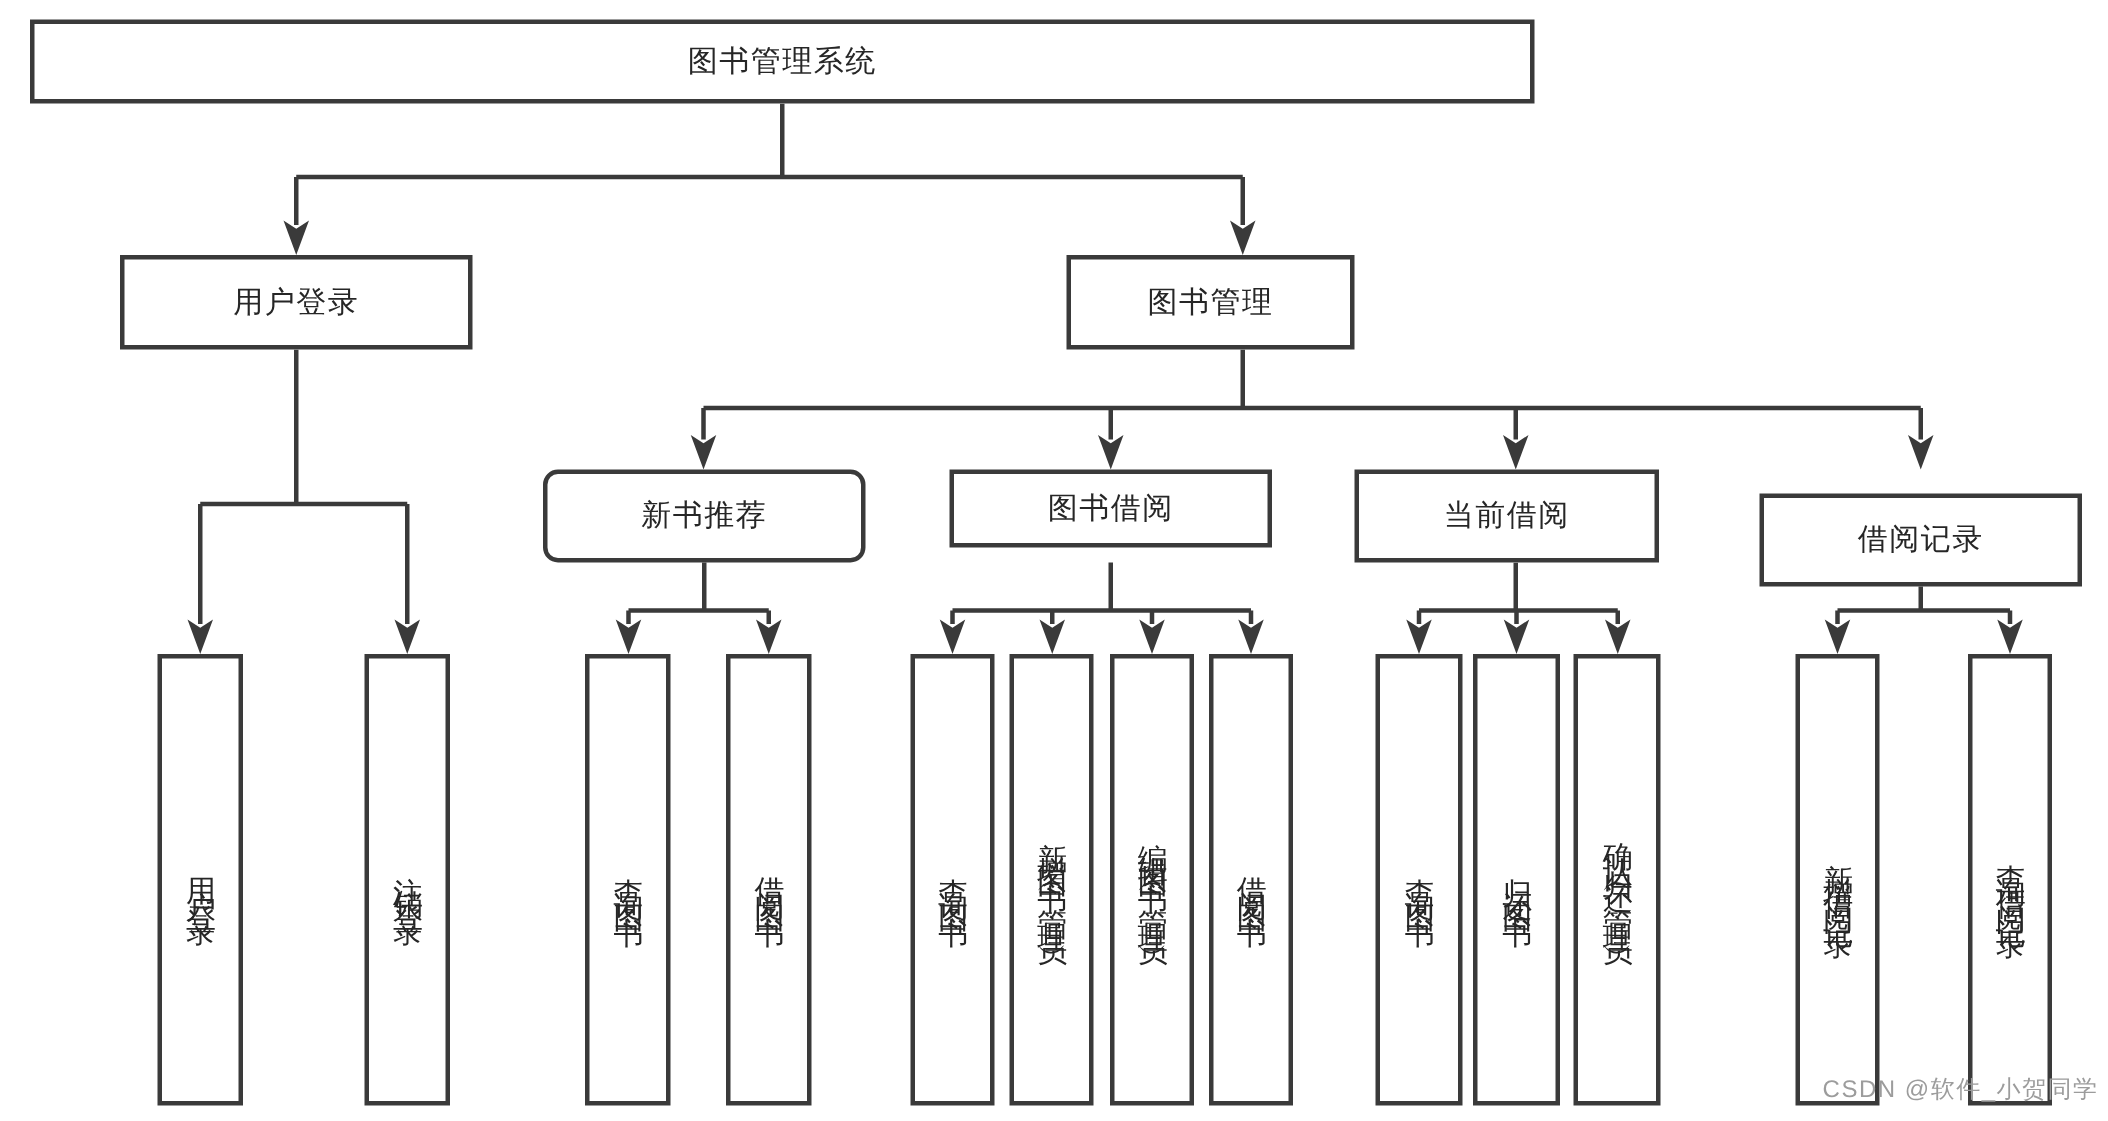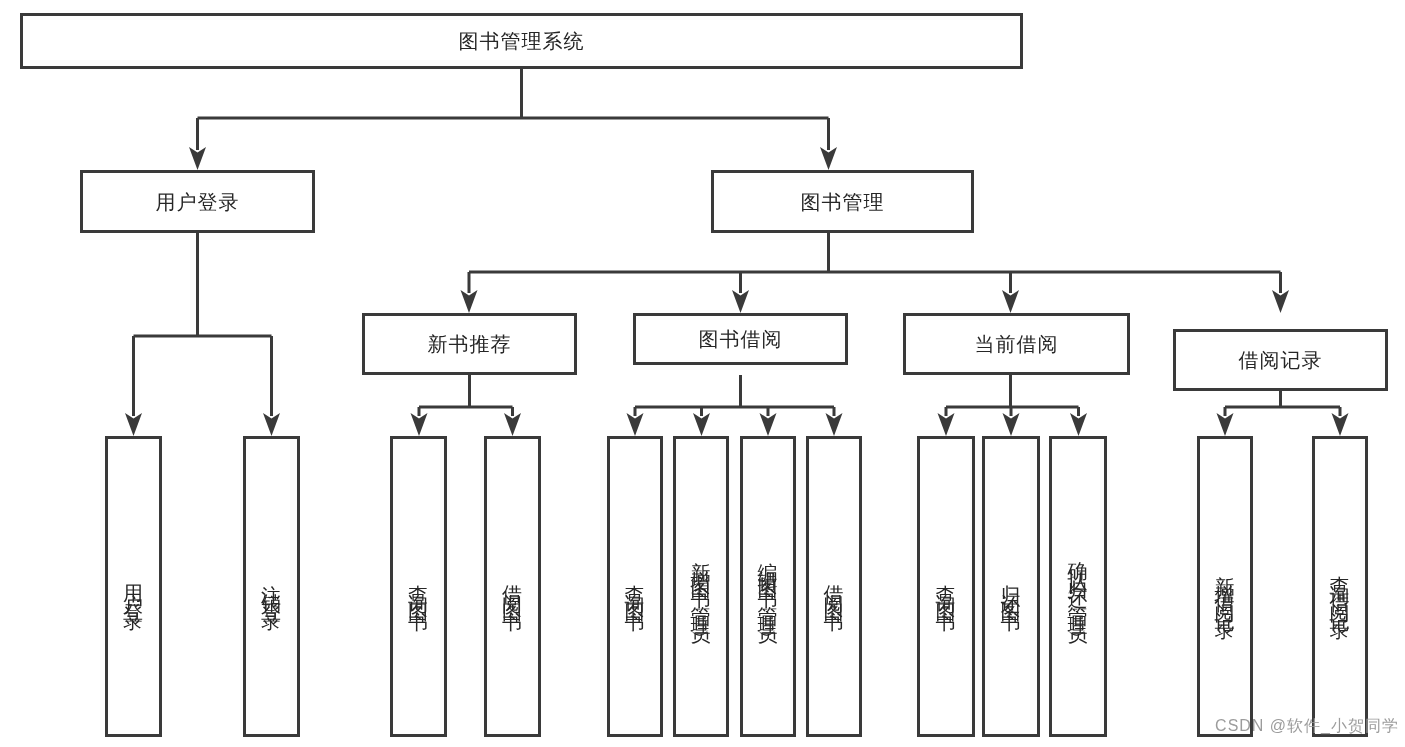--- a/index.html
+++ b/index.html
@@ -92,31 +92,31 @@
     </g>
   </svg>
 
   <div class="node node-h" style="left:20px; top:13px; width:1003px; height:56px;">
     <span>图书管理系统</span>
   </div>
 
   <div class="node node-h" style="left:80px; top:170px; width:235px; height:63px;">
     <span>用户登录</span>
   </div>
-  <div class="node node-h" style="left:711px; top:170px; width:263px; height:63px;">
+  <div class="node node-h" style="left:711px; top:170px; width:192px; height:63px;">
     <span>图书管理</span>
   </div>
 
-  <div class="node node-h" style="left:362px; top:313px; width:215px; height:62px;">
+  <div class="node node-h" style="left:362px; top:313px; width:215px; height:62px;border-radius:10px;">
     <span>新书推荐</span>
   </div>
   <div class="node node-h" style="left:633px; top:313px; width:215px; height:52px;">
     <span>图书借阅</span>
   </div>
-  <div class="node node-h" style="left:903px; top:313px; width:227px; height:62px;">
+  <div class="node node-h" style="left:903px; top:313px; width:203px; height:62px;">
     <span>当前借阅</span>
   </div>
   <div class="node node-h" style="left:1173px; top:313px; width:215px; height:62px;margin-top:16px;">
     <span>借阅记录</span>
   </div>
 
   <div class="node node-v" style="left:105px; top:436px; width:57px; height:301px;">
     <span>用户登录</span>
   </div>
   <div class="node node-v" style="left:243px; top:436px; width:57px; height:301px;">

